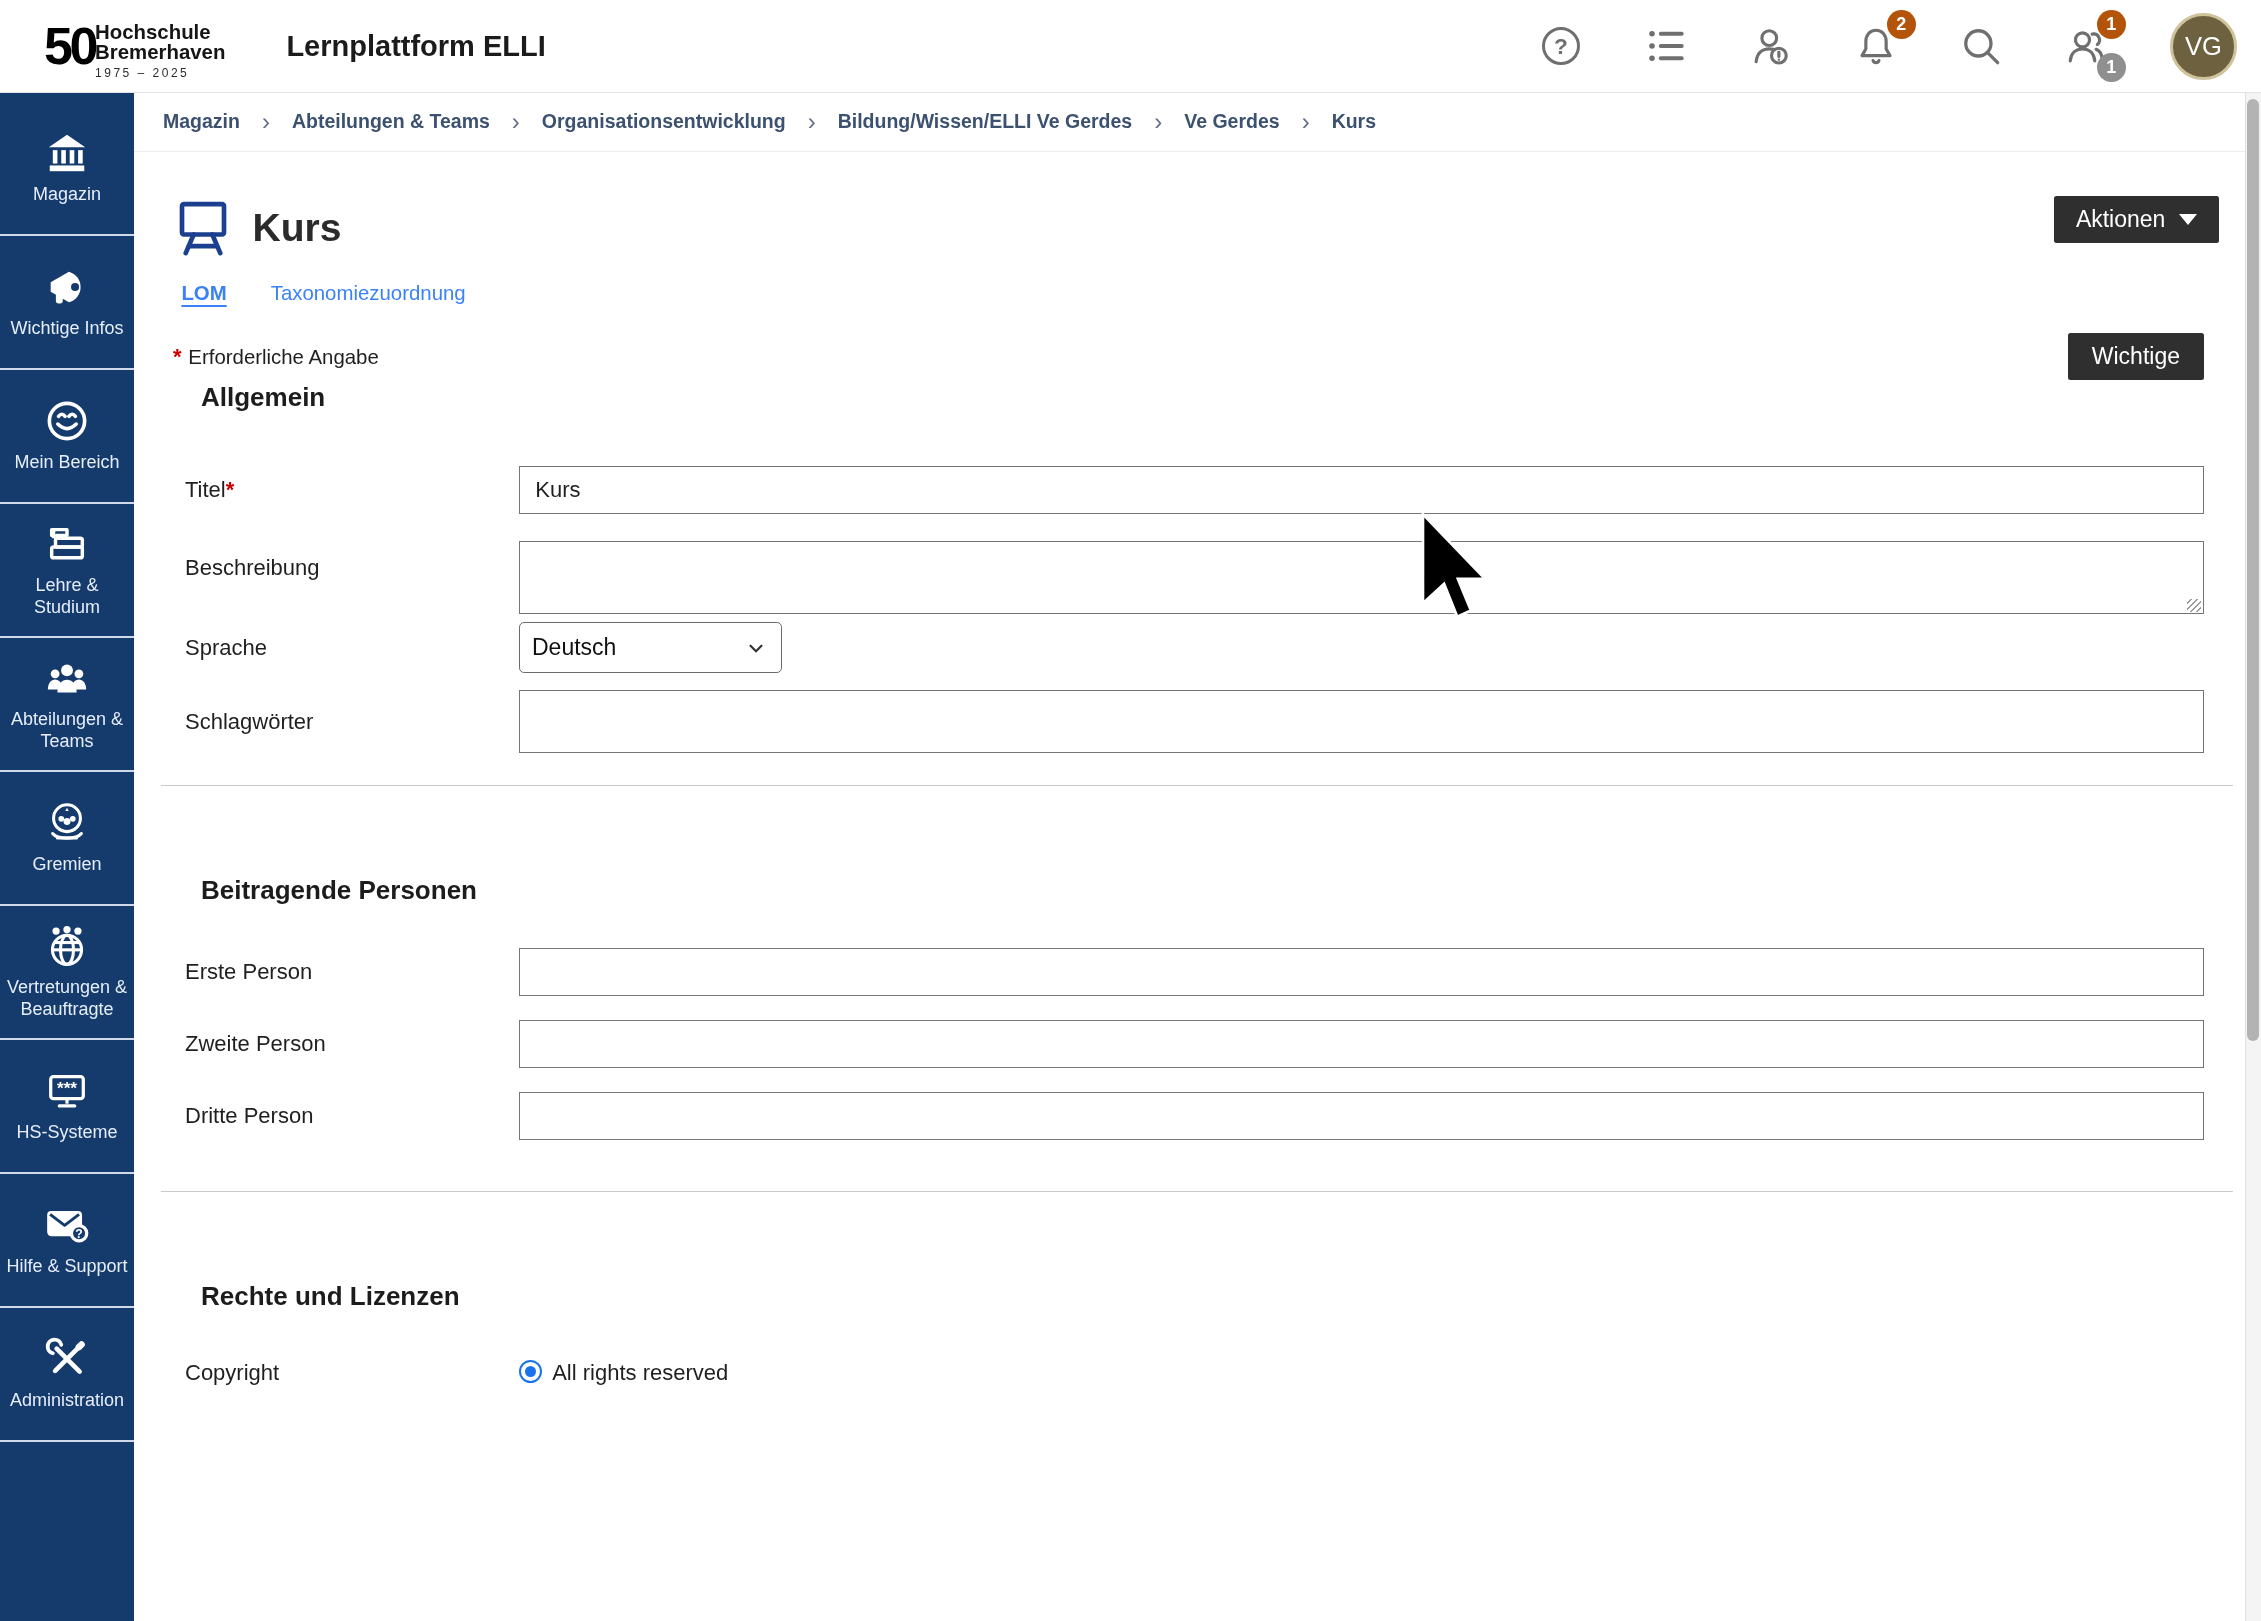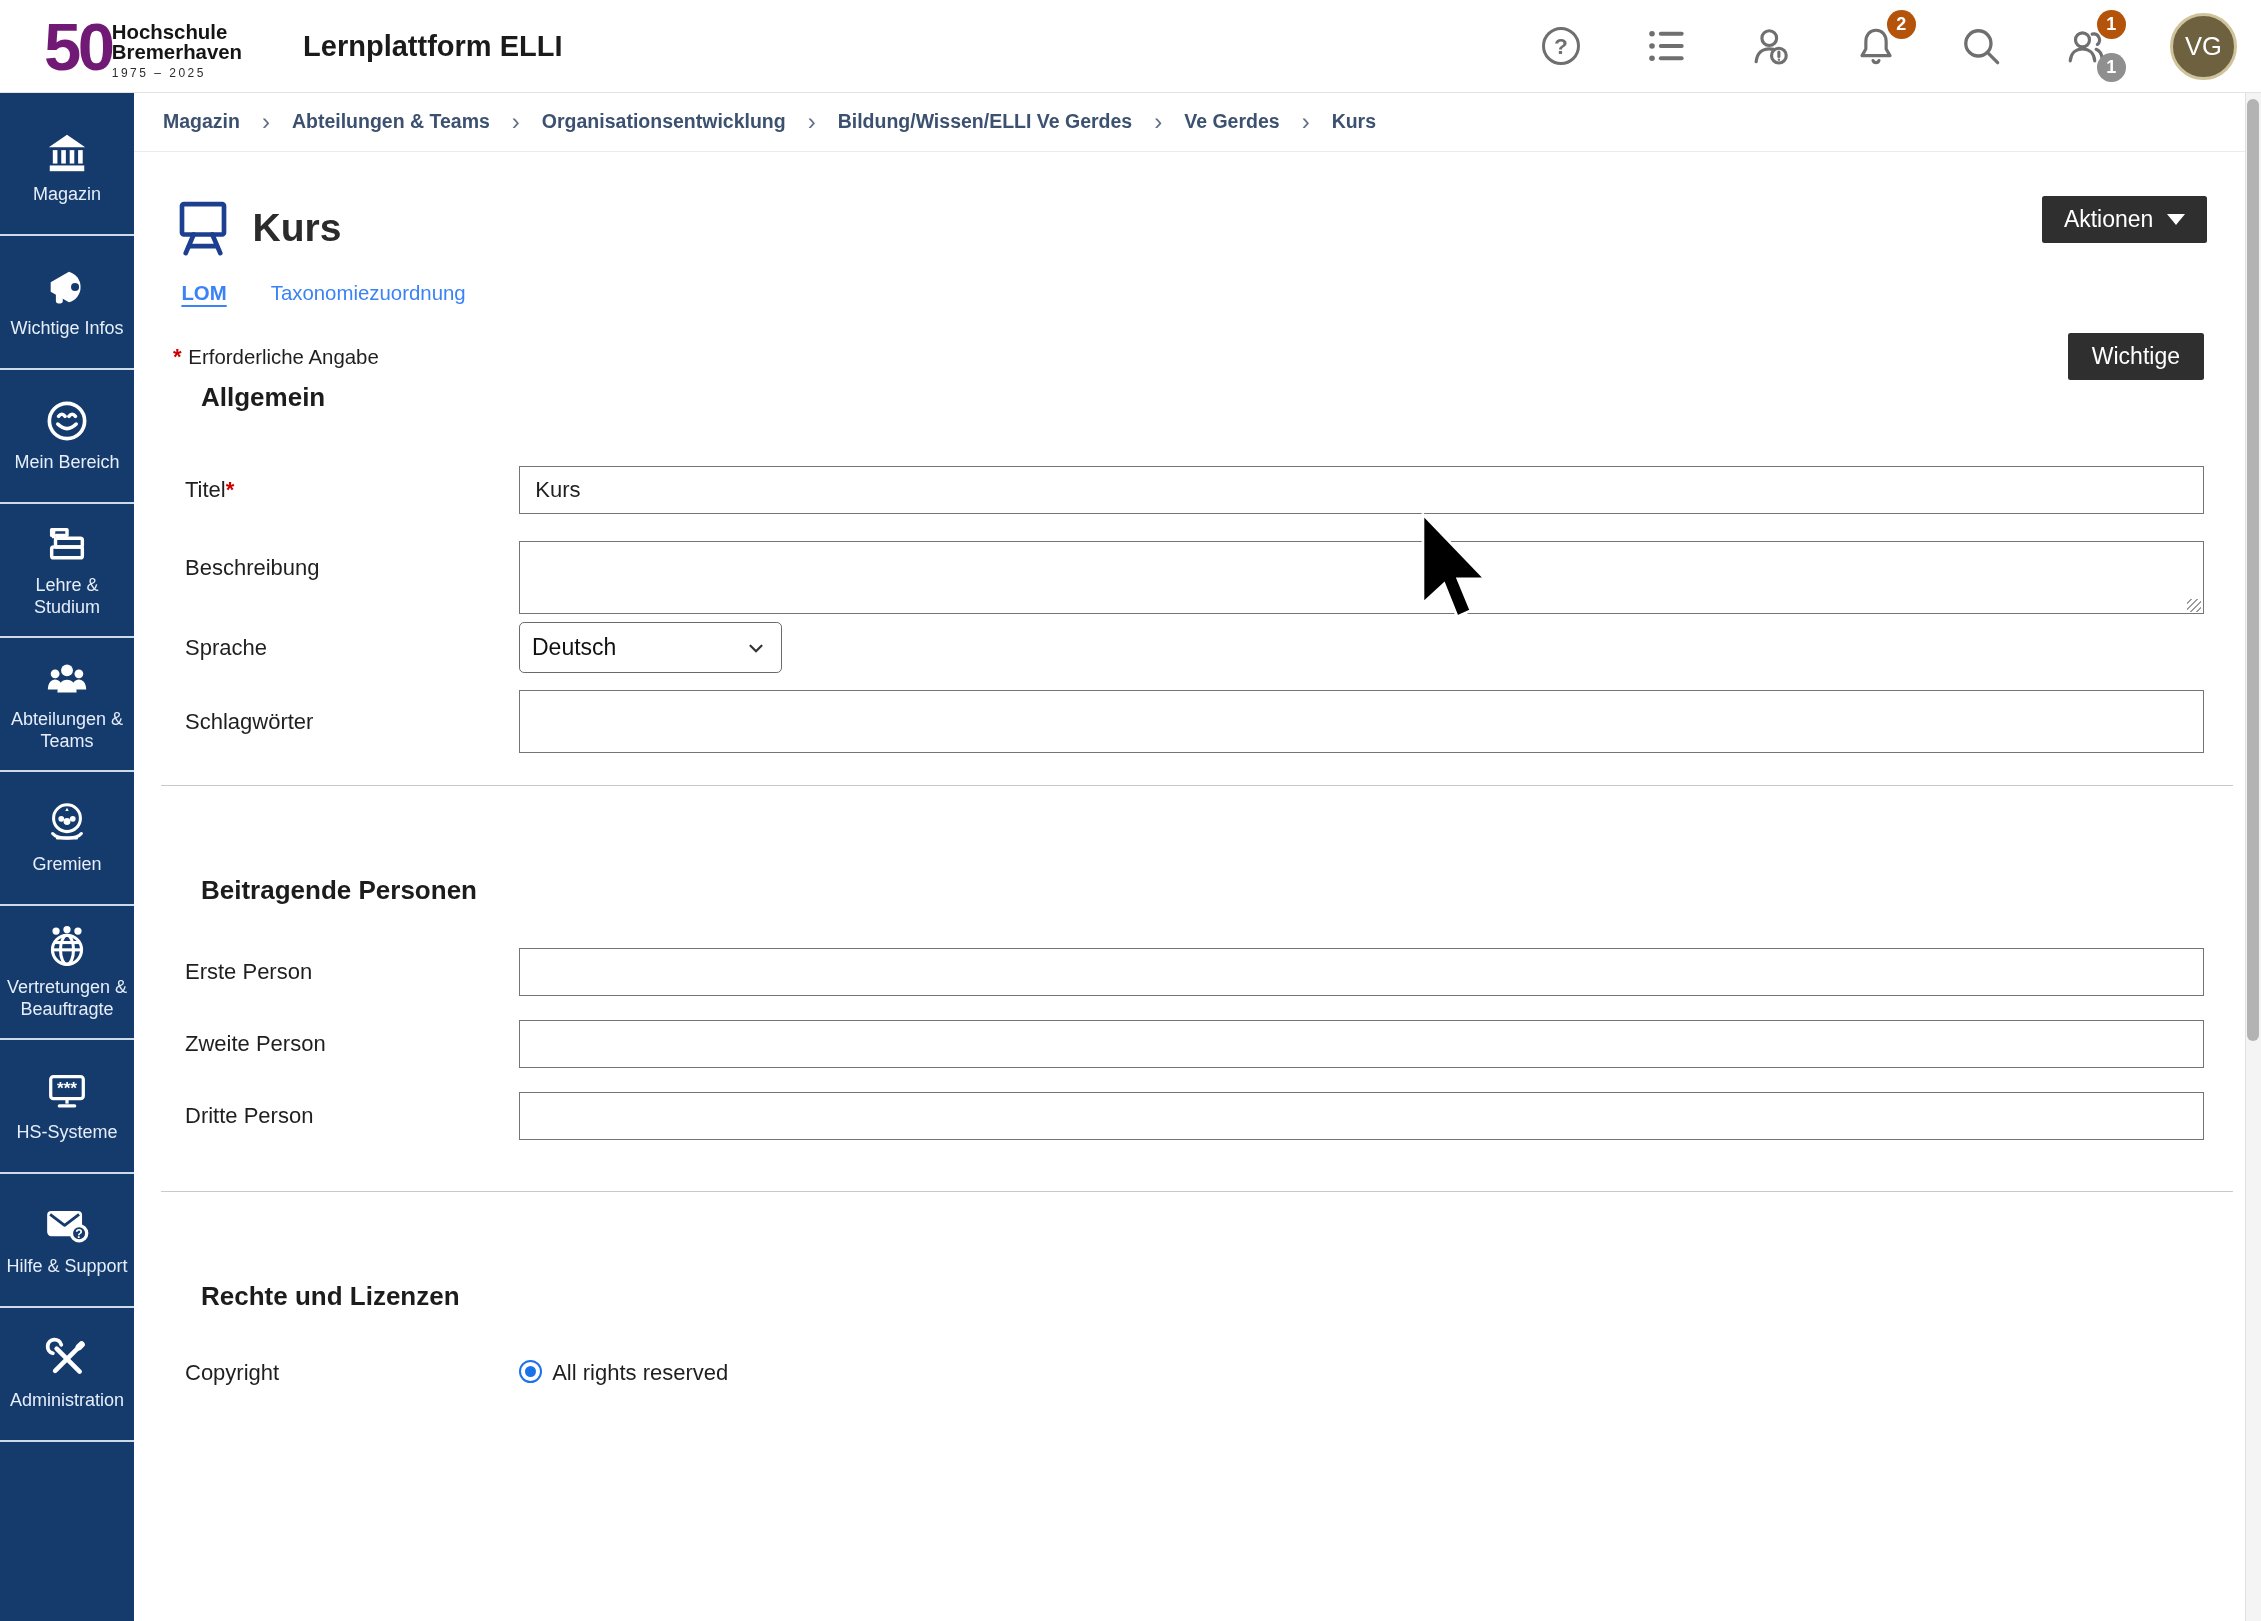--- a/index.html
+++ b/index.html
@@ -3,21 +3,21 @@
 <meta charset="utf-8">
 <style>
   html,body{margin:0;padding:0;background:#fff;}
   .page{position:relative;width:2261px;height:1621px;overflow:hidden;
         font-family:"Liberation Sans",sans-serif;color:#1f1f1f;}
 
   
   .header{position:absolute;left:0;top:0;width:2261px;height:92px;background:#fff;
           border-bottom:0.8px solid #e3e3e3;display:flex;align-items:center;z-index:5;}
   .logo{display:flex;align-items:center;margin-left:44px;}
-  .logo-50{font-size:67px;font-weight:800;letter-spacing:-3.4px;color:#701a75;line-height:1;}
+  .logo-50{font-size:52px;font-weight:800;letter-spacing:-3.4px;color:#000000;line-height:1;}
   .logo-txt{margin-left:0;display:flex;flex-direction:column;line-height:1.02;margin-top:8.5px;}
   .logo-txt .l1{font-size:20.4px;font-weight:700;color:#151515;}
   .logo-txt .l2{font-size:20.4px;font-weight:700;color:#151515;}
   .logo-txt .yrs{font-size:12px;letter-spacing:2.5px;color:#2b2b2b;margin-top:3.4px;}
   .app-title{margin-left:61px;font-size:29px;font-weight:700;color:#1b1b1b;}
   .header-icons{margin-left:auto;display:flex;align-items:center;gap:63px;margin-right:24px;}
   .hicon{position:relative;width:42px;height:42px;color:#6f6f6f;cursor:pointer;}
   .hicon svg{width:42px;height:42px;display:block;}
   .badge{position:absolute;min-width:29px;height:29px;border-radius:14.4px;color:#fff;
          font-size:18px;font-weight:700;display:flex;align-items:center;justify-content:center;}
@@ -43,21 +43,21 @@
             border-bottom:0.8px solid #ececec;}
   .crumb{font-size:19.5px;font-weight:600;color:#3c5170;cursor:pointer;white-space:nowrap;}
   .crumb-sep{font-size:24px;color:#60708a;font-weight:400;}
 
   .content{margin:0 11px 0 27px;position:relative;}
 
   .titlebar{padding-top:39px;display:flex;align-items:center;height:73px;position:relative;}
   .obj-icon{width:56px;height:61px;margin-left:13.6px;color:#1c3f8f;}
   .obj-icon svg{width:56px;height:61px;}
   .page-title{margin-left:22px;font-size:39px;font-weight:700;color:#2b2b2b;}
-  .actions-btn{position:absolute;right:28px;top:44px;background:#2f2f2f;color:#fff;border:none;
+  .actions-btn{position:absolute;right:16px;top:44px;background:#2f2f2f;color:#fff;border:none;
                font-size:23px;font-family:inherit;padding:10.2px 22px;border-radius:2.5px;cursor:pointer;
                display:flex;align-items:center;gap:13.6px;}
   .caret{width:0;height:0;border-left:9.3px solid transparent;border-right:9.3px solid transparent;
          border-top:11px solid #fff;}
 
   .tabs{margin-top:44px;display:flex;align-items:stretch;height:56px;border-bottom:3.4px solid #161616;
         padding-left:6.8px;}
   .tab{font-size:23px;color:#55677f;display:flex;align-items:center;padding:0 29px;cursor:pointer;}
   .tab.active{background:#121212;color:#fff;font-weight:600;}
 

